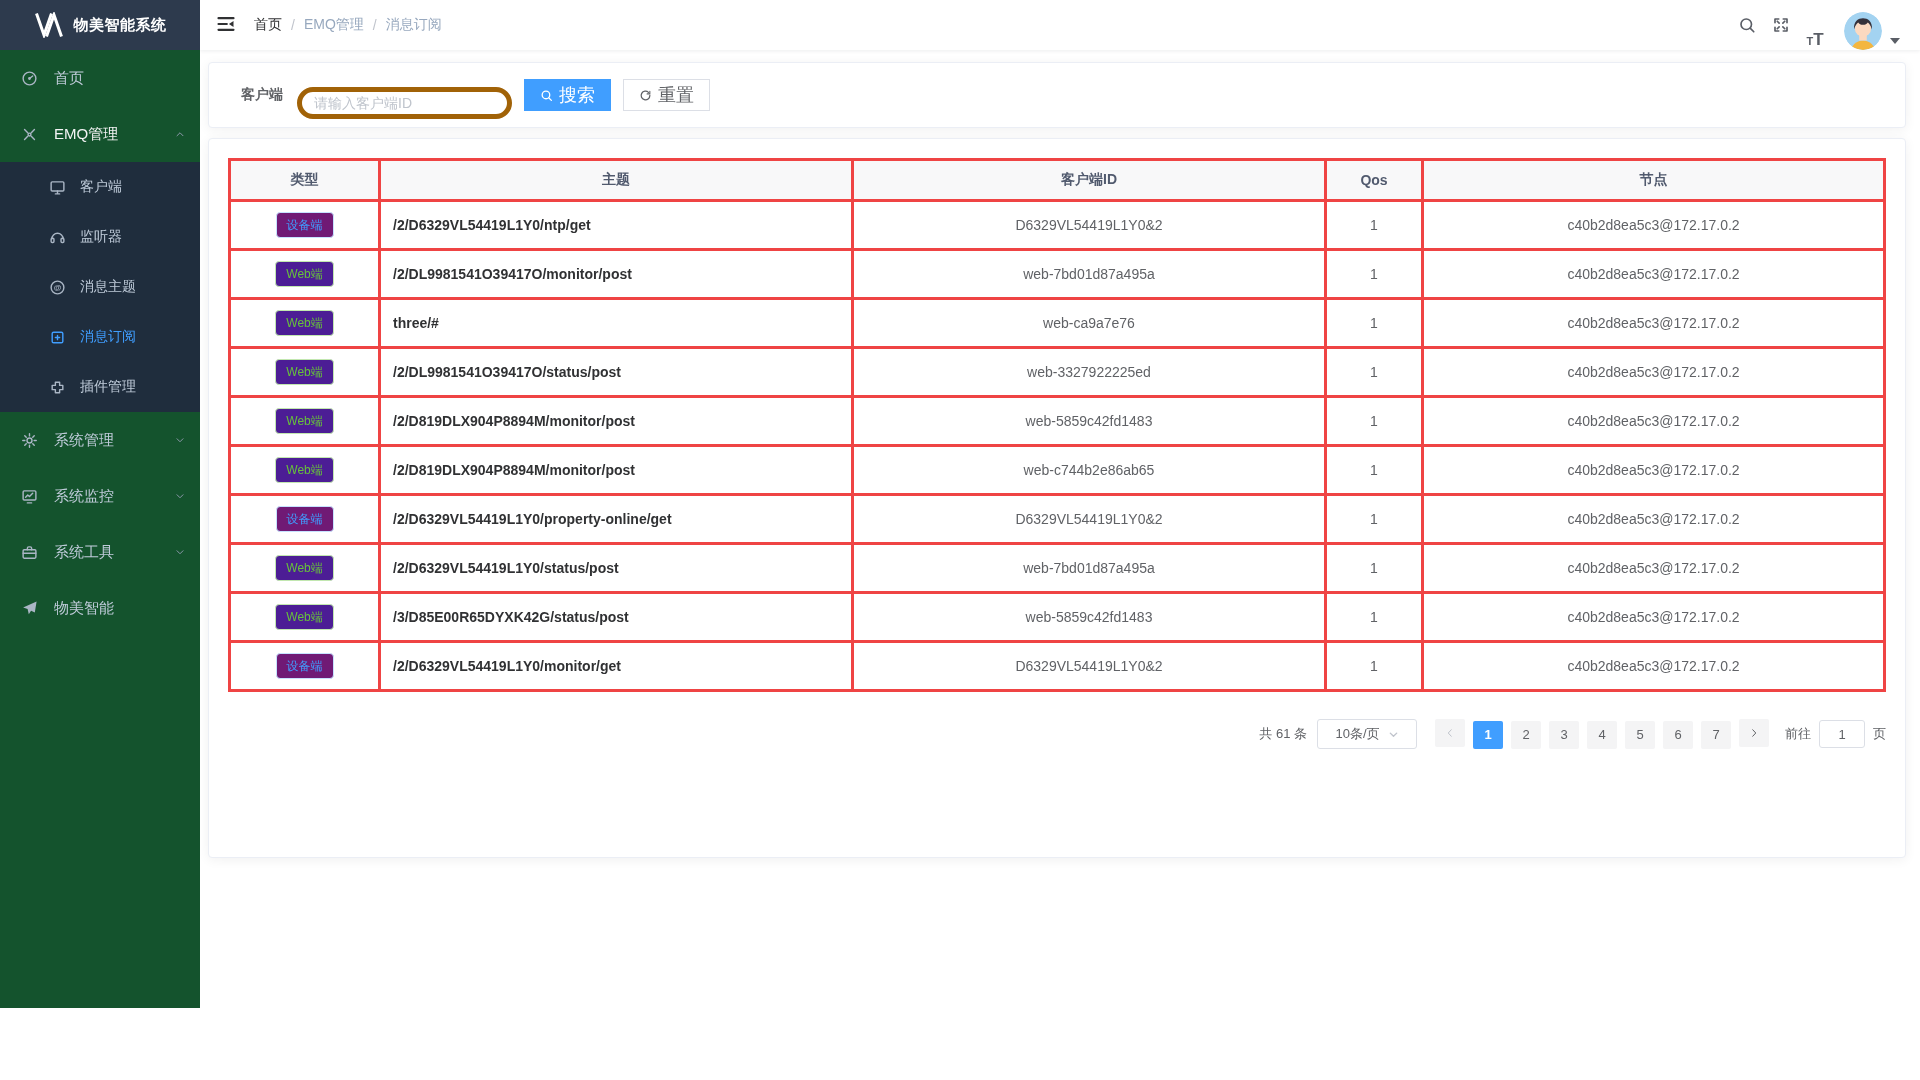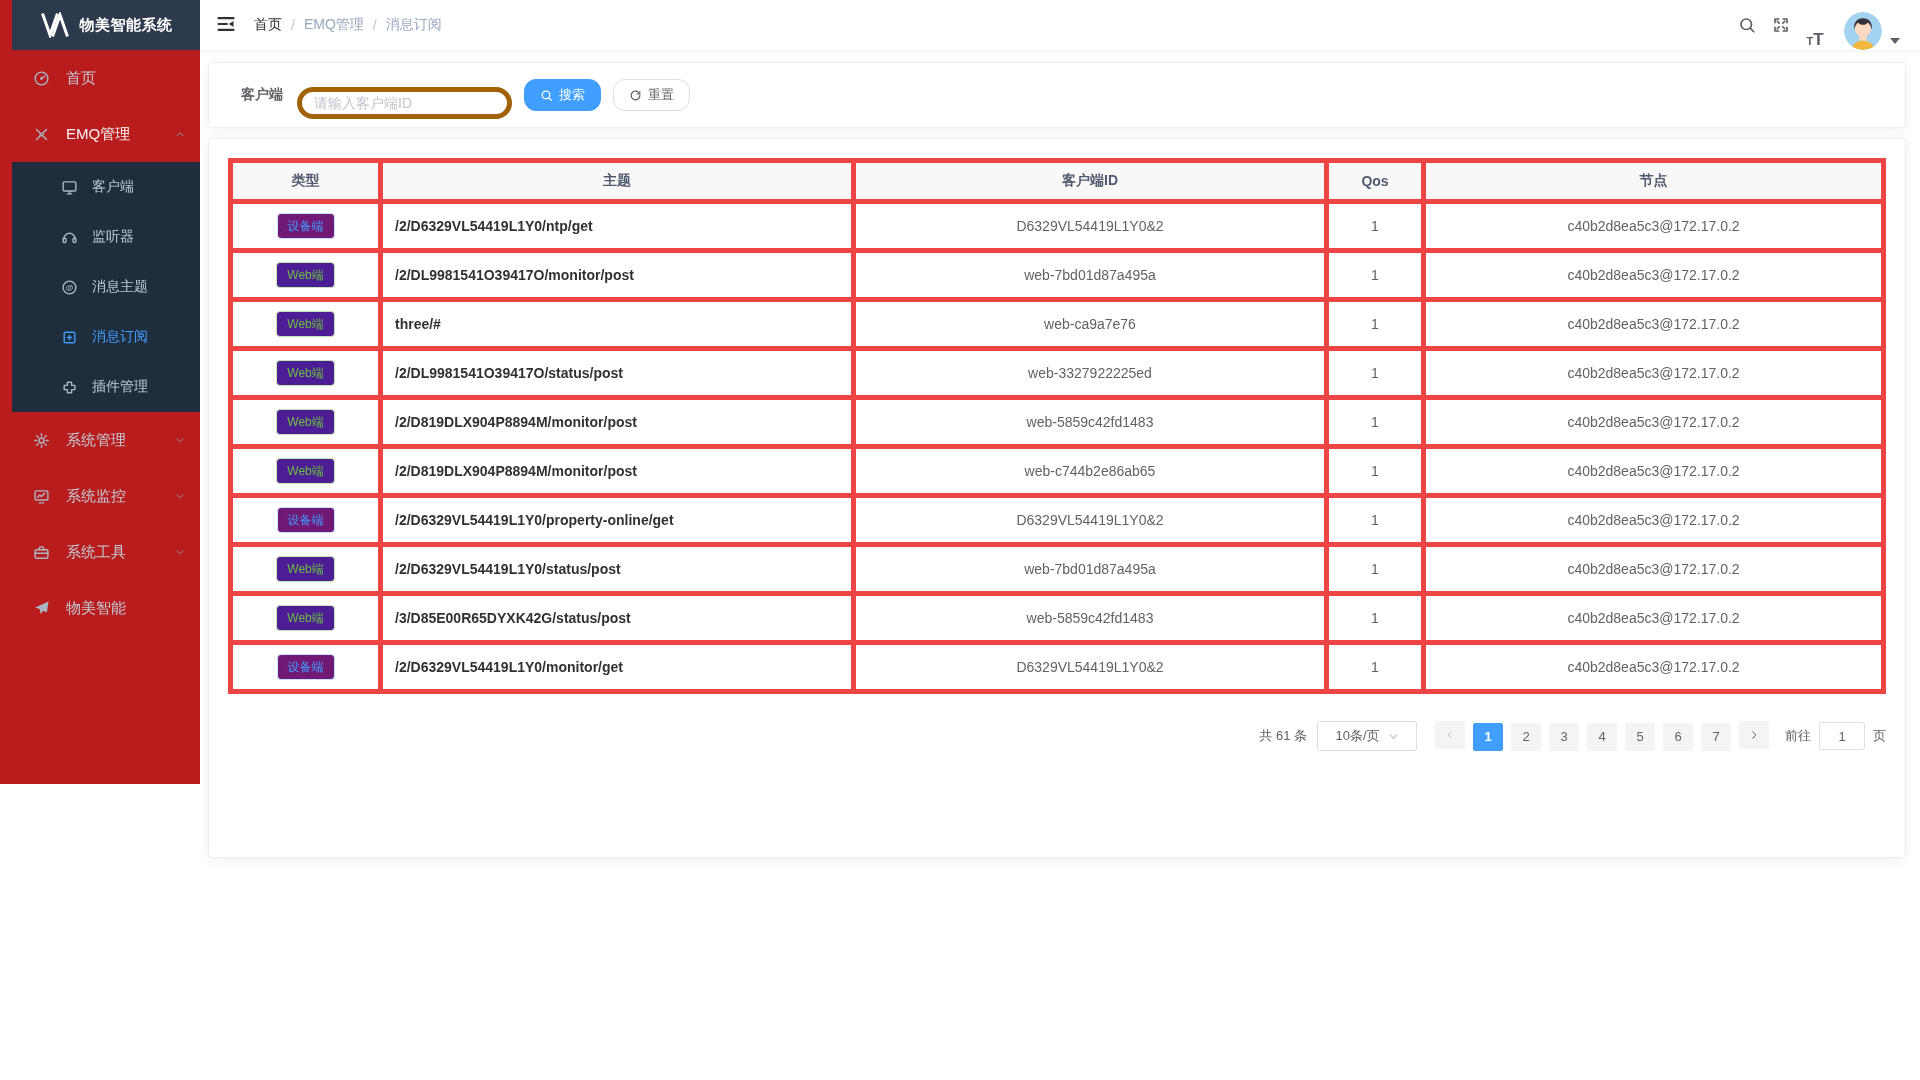--- a/index.html
+++ b/index.html
@@ -1,21 +1,21 @@
 <!DOCTYPE html>
 <html><head>
 <meta charset="utf-8">
 <style>
   * { margin:0; padding:0; box-sizing:border-box; }
   html,body { width:1920px; height:1080px; background:#fff;
     font-family:"Liberation Sans","DejaVu Sans",sans-serif; overflow:hidden; }
 
   
-  .sidebar { position:fixed; left:0; top:0; width:200px; height:784px;
-    background:#b91c1c; z-index:10;padding-left:12px; }
+  .sidebar { position:fixed; left:0; top:0; width:200px; height:1008px;
+    background:#14532d; z-index:10; }
   .logo-row { height:50px; display:flex; align-items:center; justify-content:center;
     gap:10px; background:#2d3a4d; cursor:pointer; }
   .logo-mark svg { width:30px; height:26px; display:block; }
   .logo-title { color:#fff; font-size:15px; font-weight:bold; letter-spacing:.5px; }
   .menu-item { height:56px; display:flex; align-items:center; padding:0 14px 0 18px;
     color:#bfcbd9; font-size:15px; cursor:pointer; }
   .menu-item .micon { width:22px; height:22px; margin-right:14px; display:flex;
     align-items:center; justify-content:center; color:#aab6c5; flex:none; }
   .menu-item .micon svg { width:17px; height:17px; }
   .menu-item .chev { margin-left:auto; color:#8a97a8; display:flex; }
@@ -51,31 +51,31 @@
 
   .content { padding:12px 14px 0 8px; }
   .card { background:#fff; border:1px solid #ebeef5; border-radius:4px;
     box-shadow:0 2px 12px rgba(0,0,0,.06); }
   .search-card { height:66px; display:flex; align-items:center; padding:0 20px 0 32px; }
   .form-label { font-size:14px; font-weight:bold; color:#606266; margin-right:14px; }
   .search-input { width:215px; height:32px; border:5px solid #a16207; border-radius:16px;
     padding:0 12px; font-size:14px; color:#606266; outline:none;
     font-family:"Liberation Sans","DejaVu Sans",sans-serif;margin-top:16px; }
   .search-input::placeholder { color:#bfc4cc; }
-  .btn { height:32px; border-radius:12px; font-size:13px; display:inline-flex;
+  .btn { height:32px; border-radius:0; font-size:18px; display:inline-flex;
     align-items:center; gap:6px; padding:0 15px; cursor:pointer; border:1px solid transparent;
     font-family:inherit; }
   .btn svg { width:13px; height:13px; }
   .btn-primary { background:#409eff; border-color:#409eff; color:#fff; margin-left:12px; }
   .btn-default { background:#fff; border-color:#dcdfe6; color:#606266; margin-left:12px; }
 
   .table-card { margin-top:10px; height:720px; padding:19px; }
   table { width:100%; border-collapse:collapse; table-layout:fixed;
     border:1px solid #ebeef5; }
-  th, td { border:5px solid #ef4444; text-align:center; font-size:14px; }
+  th, td { border:3px solid #ef4444; text-align:center; font-size:14px; }
   th { height:41px; background:#f8f8f9; color:#515a6e; font-weight:bold; }
   td { height:49px; color:#606266; overflow:hidden; white-space:nowrap; }
   td.topic { text-align:left; padding:0 12px; font-weight:bold; color:#303133; }
   .tag { display:inline-block; height:26px; line-height:24px; padding:0 10px;
     border-radius:4px; font-size:12px; }
   .tag-device { color:#409eff; background:#701a75; border:1px solid #c6e2ff; }
   .tag-web { color:#67c23a; background:#4c1d95; border:1px solid #c2e7b0; }
 
   .pagination { margin-top:27px; display:flex; align-items:center; justify-content:flex-end;
     font-size:13px; color:#606266; }

